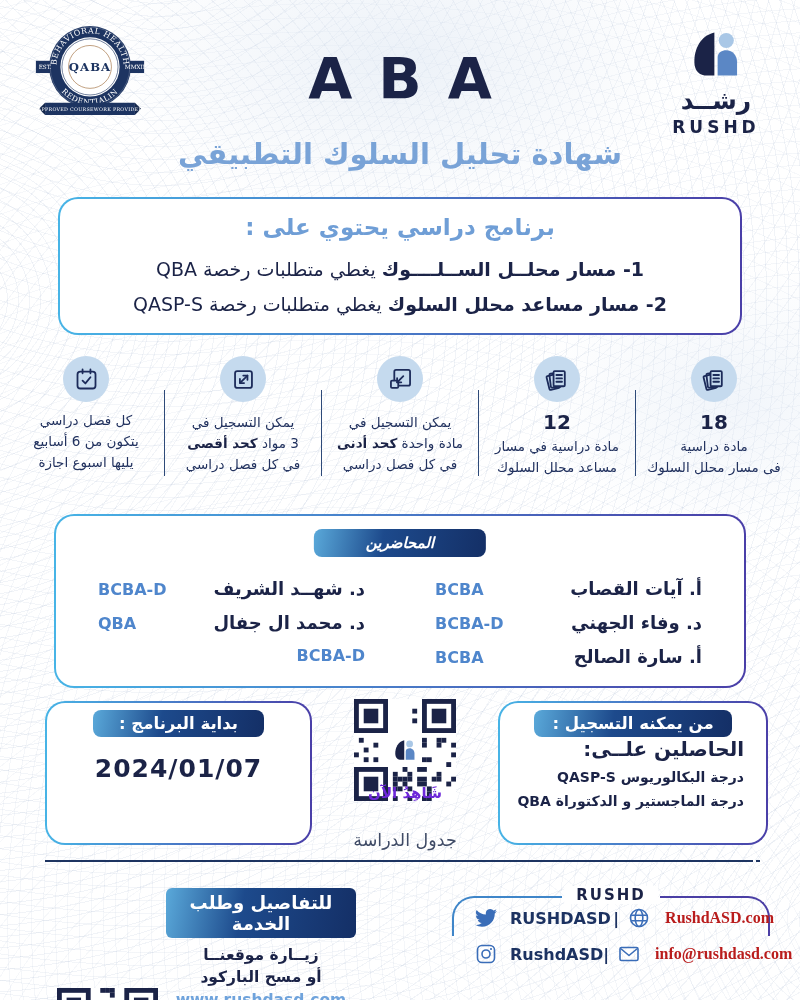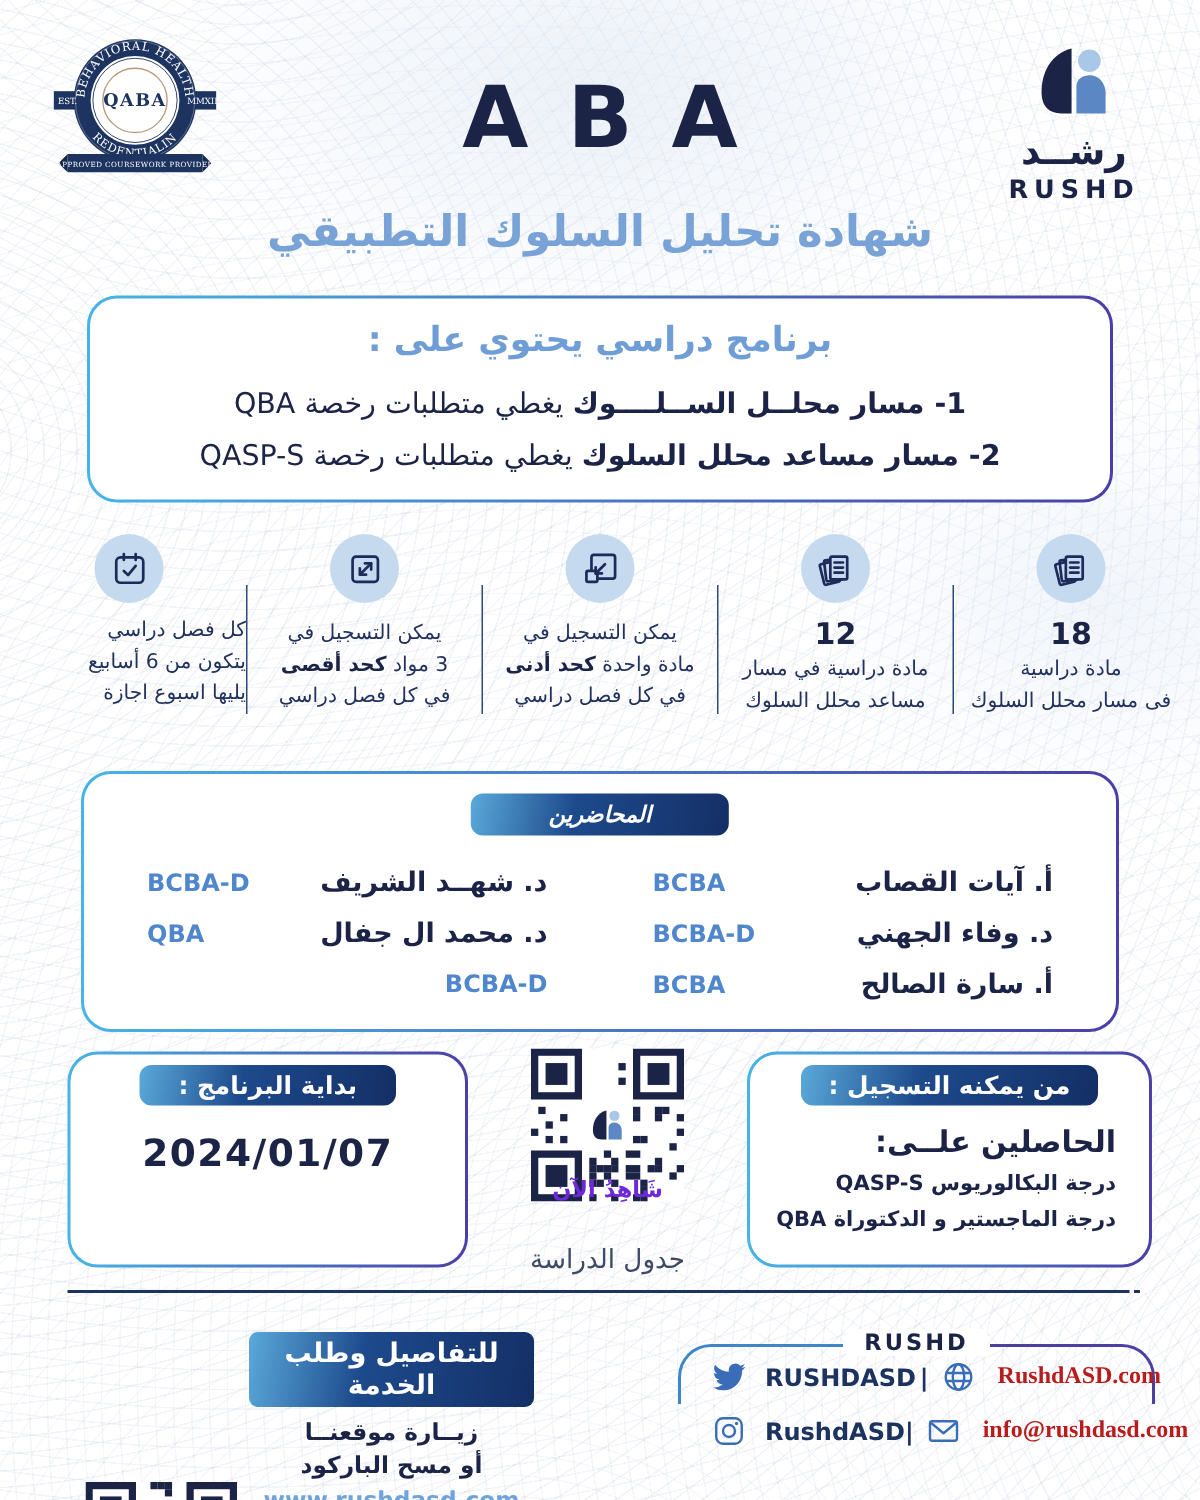--- a/index.html
+++ b/index.html
@@ -52,21 +52,21 @@
   .lname{font-size:18px;font-weight:bold;color:#1b2347;}
   .lcred{font-size:16px;font-weight:bold;color:#4f86cc;direction:ltr;}
   
   .dates{left:45px;top:701px;width:267px;height:144px;}
   .dates .in{text-align:center;padding-top:7px;}
   .dates .badge{font-size:16.5px;padding:4px 26px;}
   .dts{font-size:25px;font-weight:bold;letter-spacing:1px;color:#1b2347;direction:ltr;margin:17px 0 4px 0;}
   .elig{left:498px;top:701px;width:270px;height:144px;}
   .elig .in{text-align:center;padding-top:7px;}
   .elig .badge{font-size:16.5px;padding:4px 18px;}
-  .eheading{font-size:20px;font-weight:bold;color:#1b2347;text-align:right;padding-right:22px;margin-top:12px;}
+  .eheading{font-size:20px;font-weight:bold;color:#1b2347;text-align:right;padding-right:22px;margin-top:0;}
   .eitem{font-size:14px;font-weight:bold;color:#1b2347;text-align:right;padding-right:22px;margin-top:8px;}
   
   .qr{background:#fff;position:relative;}
   .qr svg{display:block;}
   .sqr{left:354px;top:699px;width:102px;height:102px;}
   .scap1{left:330px;top:784px;width:150px;text-align:center;font-size:15px;font-weight:bold;color:#6d28d9;}
   .scap2{left:330px;top:830px;width:150px;text-align:center;font-size:17.5px;color:#3f4b66;}
   
   .hr{left:45px;top:860px;width:708px;height:2px;background:#1d3461;}
   .hr:after{content:"";position:absolute;right:-7px;top:0;width:4px;height:2px;background:#1d3461;}
@@ -223,21 +223,21 @@
     </div>
     <div class="fdiv"></div>
     <div class="feature">
       <div class="fcircle">
         <svg width="27" height="27" viewBox="0 0 24 24" fill="none" stroke="#1c2b5a" stroke-width="1.6" stroke-linecap="round" stroke-linejoin="round">
           <rect x="4" y="5" width="16" height="15" rx="2.5"></rect>
           <path d="M8.5 3 V6.5 M15.5 3 V6.5"></path>
           <path d="M8.5 13 L11 15.5 L15.5 10"></path>
         </svg>
       </div>
-      <div class="ftext" style="text-align:right;">
+      <div class="ftext" style="">
         <div>كل فصل دراسي</div>
         <div>يتكون من 6 أسابيع</div>
         <div>يليها اسبوع اجازة</div>
       </div>
     </div>
   </div>
 
   <div class="abs gbox lect">
     <div class="in">
       <div class="badge lbadge">المحاضرين</div>

